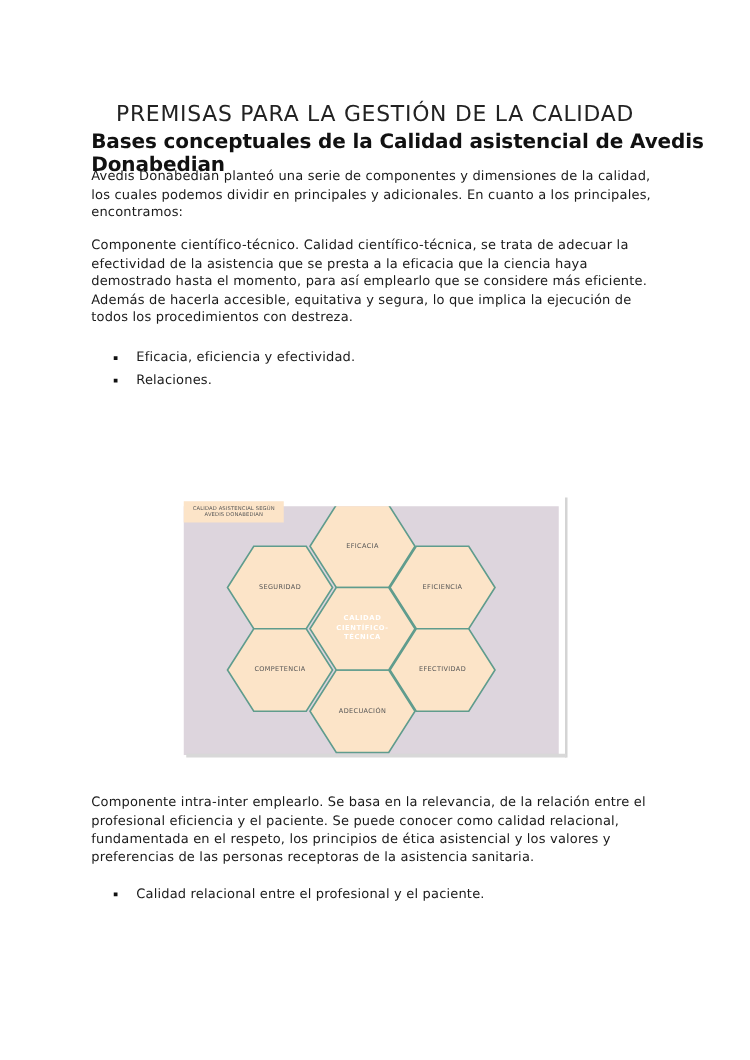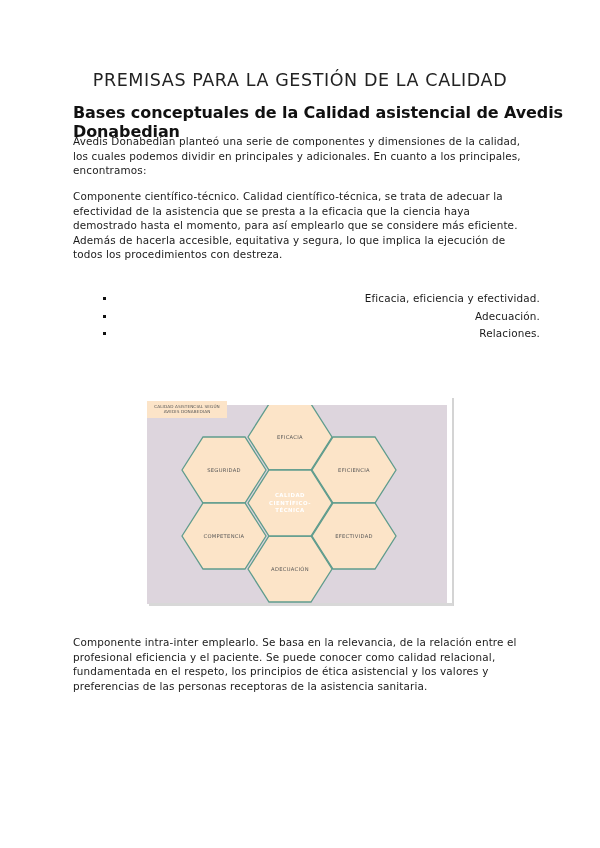--- a/index.html
+++ b/index.html
@@ -1,38 +1,38 @@
 <!DOCTYPE html>
 <html><head>
 <meta charset="utf-8">
 <style>
   html, body { margin: 0; padding: 0; }
   body {
     width: 600px; height: 848px; background: #ffffff; position: relative; overflow: hidden;
     font-family: "DejaVu Sans", sans-serif; color: #1a1a1a;
   }
   .title {
-    position: absolute; left: 0; width: 600px; top: 70px; text-align: center;
+    position: absolute; left: 0; width: 600px; top: 82px; text-align: center;
     font-family: "DejaVu Sans", sans-serif; font-size: 17.5px; letter-spacing: 0.6px; color: #222;
   }
   .subtitle {
     position: absolute; left: 73px; top: 103px; font-size: 16px; font-weight: bold; color: #111;
     letter-spacing: -0.1px;
   }
   .para {
     position: absolute; left: 73px; width: 460px; font-size: 10.4px; line-height: 14.6px; color: #1a1a1a;
     letter-spacing: 0.15px;
   }
   .para b { font-weight: normal; }
   .p1 { top: 134px; }
   .p2 { top: 189px; }
   .p3 { top: 635px; }
   ul.bullets {
-    position: absolute; left: 88px; width: 440px; margin: 12px; padding: 0; list-style: none;
-    font-size: 10.4px; line-height: 14.6px; letter-spacing: 0.15px; text-align: right;
+    position: absolute; left: 88px; width: 440px; margin: 0; padding: 0; list-style: none;
+    font-size: 10.4px; line-height: 14.6px; letter-spacing: 0.15px;
   }
   ul.bullets li { position: relative; padding-left: 21px; margin-bottom: 3px; }
   ul.bullets li::before {
     content: ""; position: absolute; left: 3px; top: 6px; width: 3px; height: 3px; background: #111;
   }
   .b1 { top: 279px; }
   .b2 { top: 708px; }
 
   .diagram {
     position: absolute; left: 147px; top: 400px; width: 308px; height: 208px;
@@ -67,21 +67,20 @@
 <div class="subtitle">Bases conceptuales de la Calidad asistencial de Avedis Donabedian</div>
 
 <div class="para p1">Avedis Donabedian planteó una serie de componentes y dimensiones de la calidad, los cuales podemos dividir en principales y adicionales. En cuanto a los principales, encontramos:</div>
 
 <div class="para p2">
   <b>Componente científico-técnico. Calidad científico-técnica</b><span>, se trata de adecuar la efectividad de la asistencia que se presta a la eficacia que la ciencia haya demostrado hasta el momento, para así emplearlo que se considere más eficiente. Además de hacerla accesible, equitativa y segura, lo que implica la ejecución de todos los procedimientos con destreza.</span>
 </div>
 
 <ul class="bullets b1">
   <li>Eficacia, eficiencia y efectividad.</li>
-  <li>Adecuación.</li>
   <li>Relaciones.</li>
 </ul>
 
 <div class="diagram">
   <div class="diagram-shadow-r"></div>
   <div class="diagram-bg"></div>
   <div class="diagram-shadow"></div>
   <svg class="hexes" width="308" height="208" viewBox="0 0 308 208">
     <defs>
       <clipPath id="bgclip">
@@ -120,13 +119,14 @@
     <div>CIENTÍFICO-</div>
     <div>TÉCNICA</div>
   </div>
 </div>
 
 <div class="para p3">
   <b>Componente intra-inter emplearlo</b><span>. Se basa en la relevancia, de la relación entre el profesional eficiencia y el paciente. Se puede conocer como calidad relacional, fundamentada en el respeto, los principios de ética asistencial y los valores y preferencias de las personas receptoras de la asistencia sanitaria.</span>
 </div>
 
 <ul class="bullets b2">
+  <li>Calidad relacional entre el profesional y el paciente.</li>
 </ul>
 
 </body></html>

